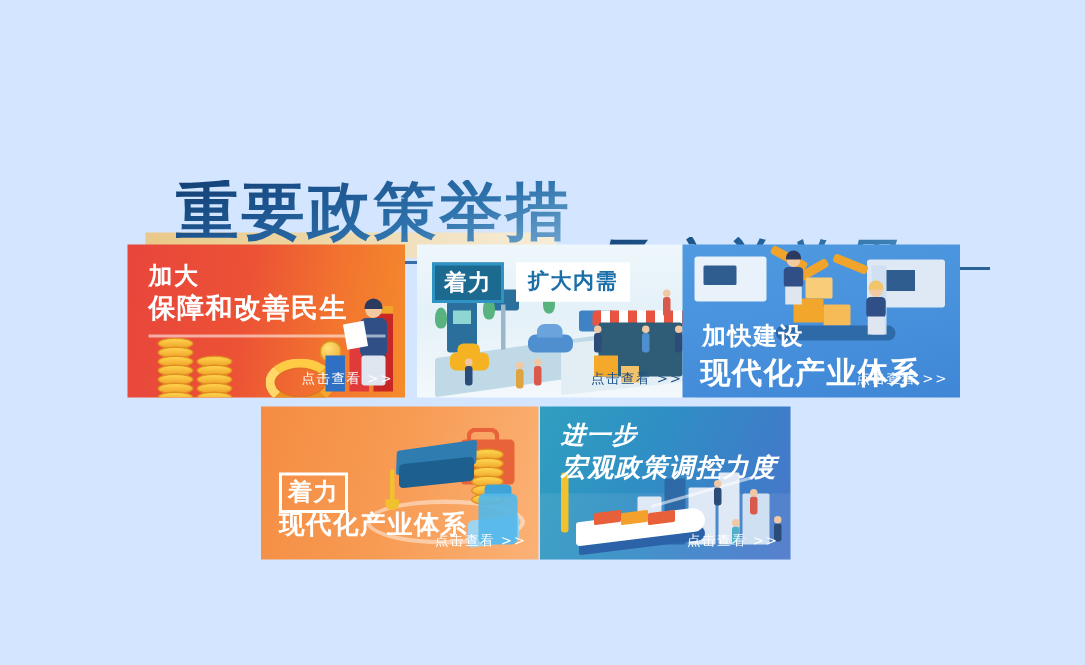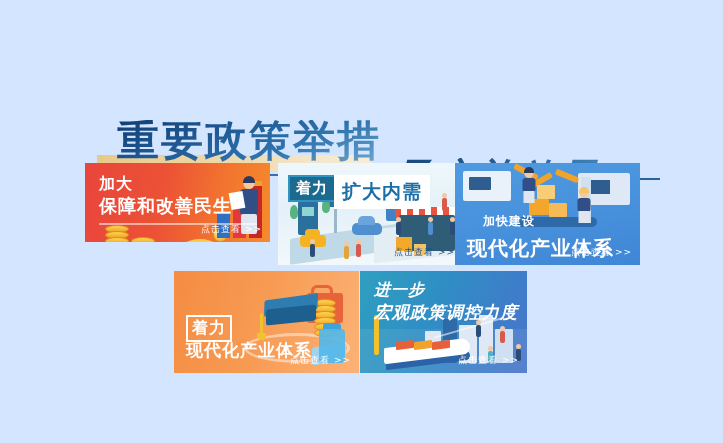--- a/index.html
+++ b/index.html
@@ -55,21 +55,21 @@
   }
   .card-cta{
     position:absolute;z-index:7;right:8px;bottom:6px;
     font-size:9px;color:#ffffff;letter-spacing:1px;white-space:nowrap;
     font-family:"DejaVu Sans","Liberation Sans",sans-serif;
   }
   .cta-dark{color:#1b4f86;}
   .cta-blue{color:#ffffff;}
 
   
-  #card1{left:85px;top:163px;width:185px;height:79px;
+  #card1{left:85px;top:163px;width:185px;height:102px;
     background:linear-gradient(100deg,#e8453c 0%,#ec5235 42%,#f2742f 72%,#f58b2c 100%);}
   #card1 .c1-line1{left:14px;top:12px;font-size:16px;color:#fff;letter-spacing:1px;}
   #card1 .c1-line2{left:14px;top:33px;font-size:18px;color:#fff;letter-spacing:1px;}
   #card1 .c1-rule{position:absolute;left:14px;top:60px;width:158px;height:2px;background:rgba(255,255,255,.55);z-index:6;}
   
   .coin{position:absolute;border-radius:50%;}
   #card1 .stackA{left:20px;top:64px;}
   #card1 .stackB{left:46px;top:76px;}
   .coin-col div{width:22px;height:6px;border-radius:50%/50%;background:linear-gradient(180deg,#ffd34d,#f0a32a);margin-top:-2px;border:1px solid #e08f20;}
   .coin-col{position:absolute;}
@@ -89,21 +89,21 @@
   .pz-body{position:absolute;left:50%;top:11px;transform:translateX(-50%);width:18px;height:26px;border-radius:4px;background:#2f4f86;}
   .pz-legs{position:absolute;left:50%;top:36px;transform:translateX(-50%);width:16px;height:20px;background:#dfe6ef;border-radius:2px;}
   .pz-sheet{position:absolute;left:-6px;top:14px;width:14px;height:17px;background:#fff;transform:rotate(-10deg);}
 
   
   #card2{left:278px;top:163px;width:185px;height:102px;
     background:linear-gradient(180deg,#eef7fb 0%,#e4f1f8 45%,#f3f8fb 100%);}
   .tagbox{position:absolute;z-index:7;display:inline-block;padding:2px 6px;font-weight:bold;
      font-family:"DejaVu Sans","Liberation Sans",sans-serif;}
   #card2 .tag-dark{left:10px;top:12px;font-size:15px;color:#ffffff;background:#1d6a91;border:2px solid #2f93c4;letter-spacing:1px;}
-  #card2 .tag-light{left:56px;top:12px;font-size:19px;color:#1b6fa8;background:#ffffff;border:2px solid #ffffff;letter-spacing:1px;}
+  #card2 .tag-light{left:66px;top:12px;font-size:14px;color:#1b6fa8;background:#ffffff;border:2px solid #ffffff;letter-spacing:1px;}
   #card2 .street{position:absolute;left:12px;bottom:10px;width:140px;height:26px;background:#bfd9e6;transform:skewY(-8deg);border-radius:2px;}
   #card2 .plaza{position:absolute;left:96px;bottom:6px;width:82px;height:34px;background:#e3eef4;transform:skewY(-6deg);}
   #card2 .bld1{position:absolute;left:20px;bottom:30px;width:20px;height:34px;background:#2b6f9c;border-radius:2px;}
   #card2 .bld1 i{position:absolute;left:4px;top:6px;width:12px;height:9px;background:#8fd6d2;display:block;}
   #card2 .car1{position:absolute;left:22px;bottom:18px;width:26px;height:12px;background:#f5b324;border-radius:4px;}
   #card2 .car1:after{content:"";position:absolute;left:5px;top:-6px;width:15px;height:8px;background:#f5b324;border-radius:4px 4px 0 0;}
   #card2 .car2{position:absolute;left:74px;bottom:30px;width:30px;height:12px;background:#4f8fd0;border-radius:5px;}
   #card2 .car2:after{content:"";position:absolute;left:6px;top:-7px;width:17px;height:9px;background:#6ba4dc;border-radius:5px 5px 0 0;}
   #card2 .post{position:absolute;left:56px;bottom:32px;width:3px;height:30px;background:#9ab8c9;}
   #card2 .sign{position:absolute;left:48px;bottom:58px;width:20px;height:14px;background:#2b6f9c;border-radius:2px;}
@@ -121,21 +121,21 @@
   #card2 .m2{left:66px;bottom:6px;background:#e0a43f;}
   #card2 .m3{left:78px;bottom:8px;background:#d9594b;}
   #card2 .m4{left:118px;bottom:30px;background:#2b4c78;}
   #card2 .m5{left:150px;bottom:30px;background:#4f8fd0;}
   #card2 .m6{left:164px;bottom:54px;background:#d9594b;}
   #card2 .m7{left:172px;bottom:30px;background:#2b4c78;}
 
   
   #card3{left:455px;top:163px;width:185px;height:102px;
     background:linear-gradient(170deg,#4f9ae0 0%,#4992dd 45%,#3f87d6 100%);}
-  #card3 .c3-l1{left:28px;top:52px;font-size:12px;color:#fff;letter-spacing:1px;}
+  #card3 .c3-l1{left:13px;top:52px;font-size:16px;color:#fff;letter-spacing:1px;}
   #card3 .c3-l2{left:12px;top:74px;font-size:20px;color:#fff;letter-spacing:1px;}
   #card3 .mach{position:absolute;background:#e9f1fa;border-radius:2px;}
   #card3 .mA{left:8px;top:8px;width:48px;height:30px;}
   #card3 .mA i{position:absolute;left:6px;top:6px;width:22px;height:13px;background:#2f5d8f;display:block;border-radius:1px;}
   #card3 .mB{right:10px;top:10px;width:52px;height:32px;background:#dfe9f5;}
   #card3 .mB i{position:absolute;left:8px;top:7px;width:24px;height:14px;background:#2f5d8f;display:block;}
   #card3 .arm{position:absolute;background:#f0a42b;border-radius:2px;}
   #card3 .arm1{left:58px;top:6px;width:26px;height:6px;transform:rotate(28deg);}
   #card3 .arm2{left:76px;top:14px;width:22px;height:6px;transform:rotate(-30deg);}
   #card3 .arm3{left:100px;top:10px;width:24px;height:6px;transform:rotate(22deg);}

